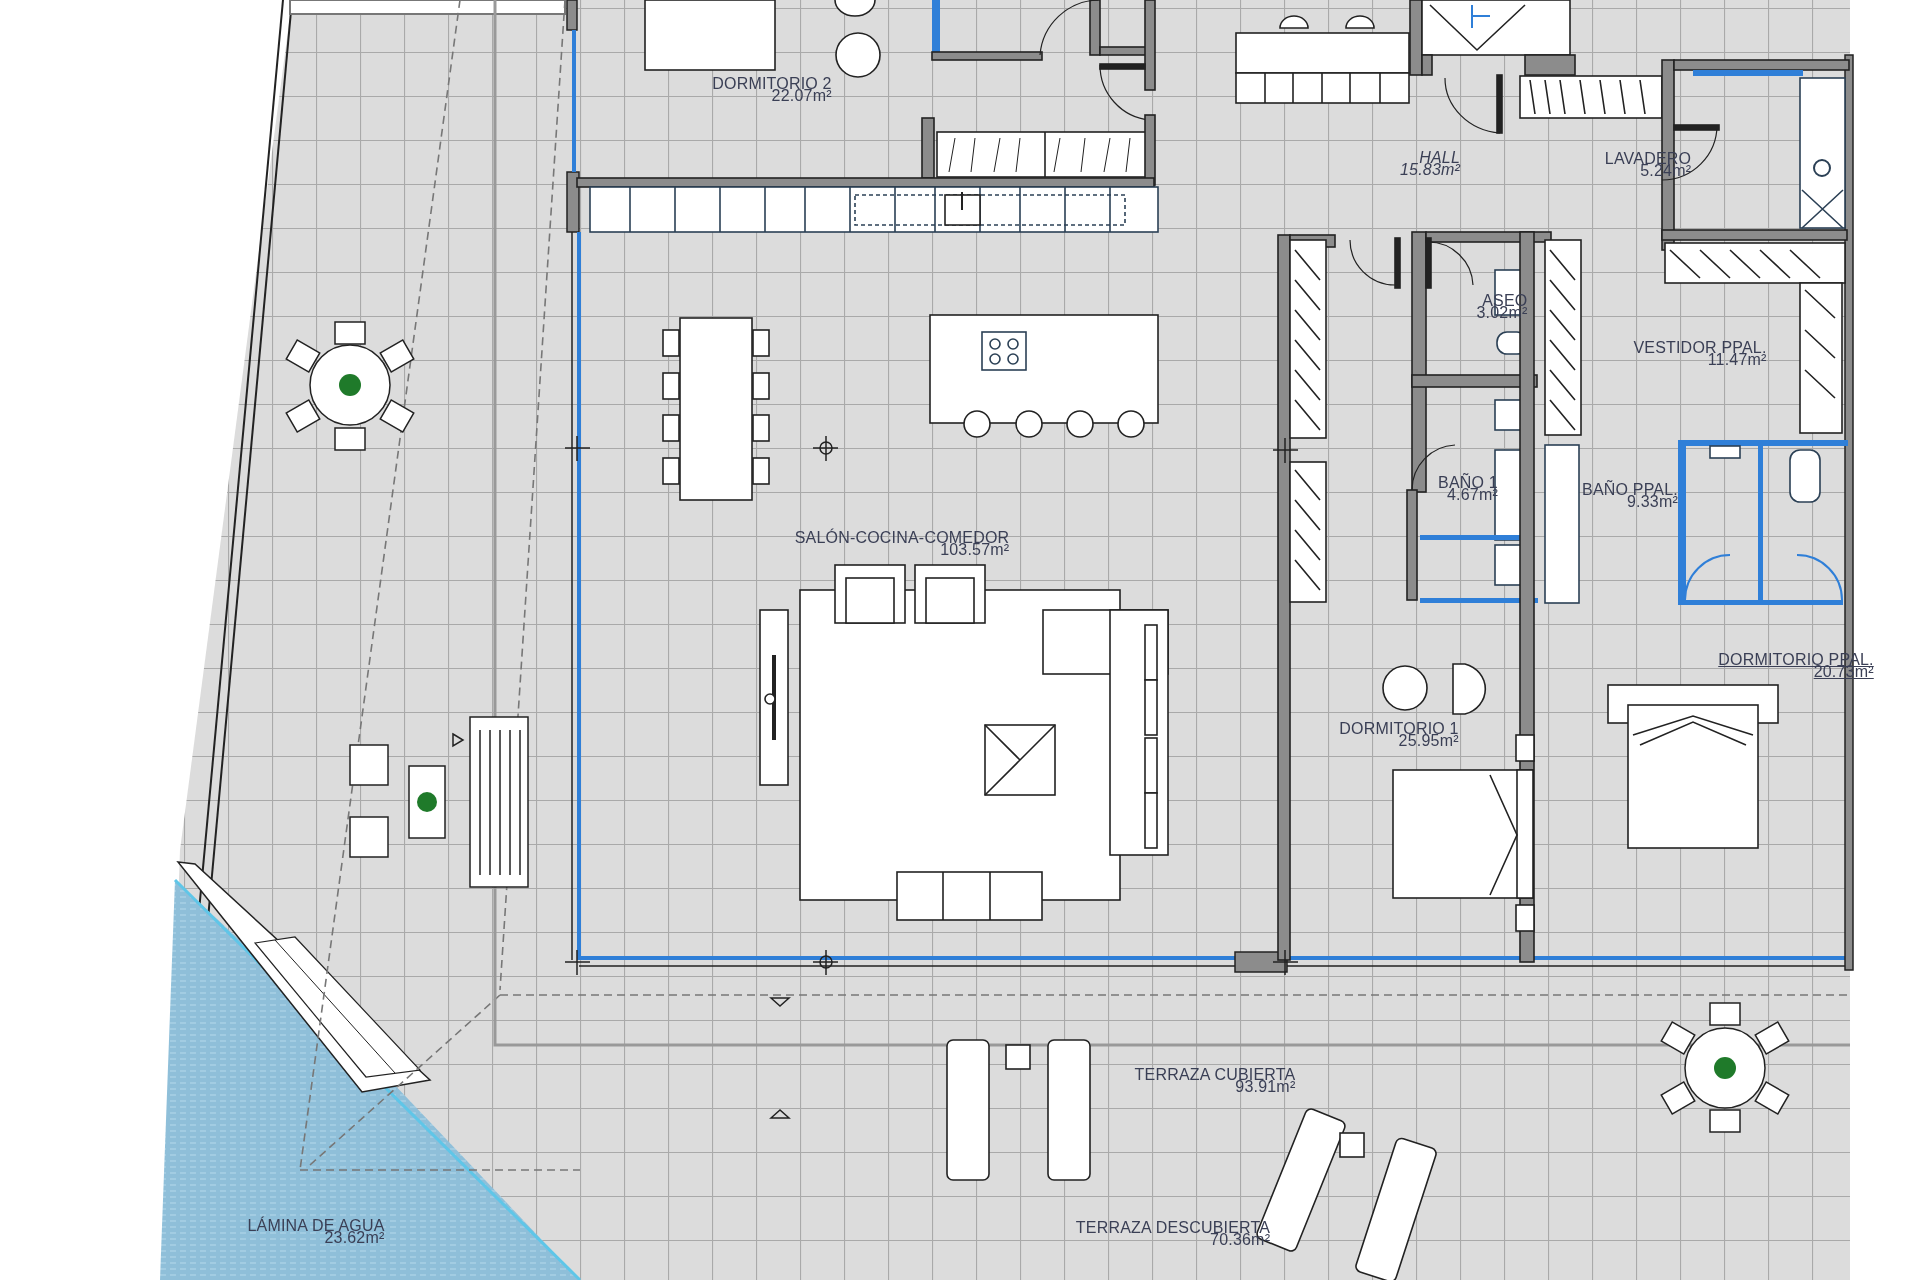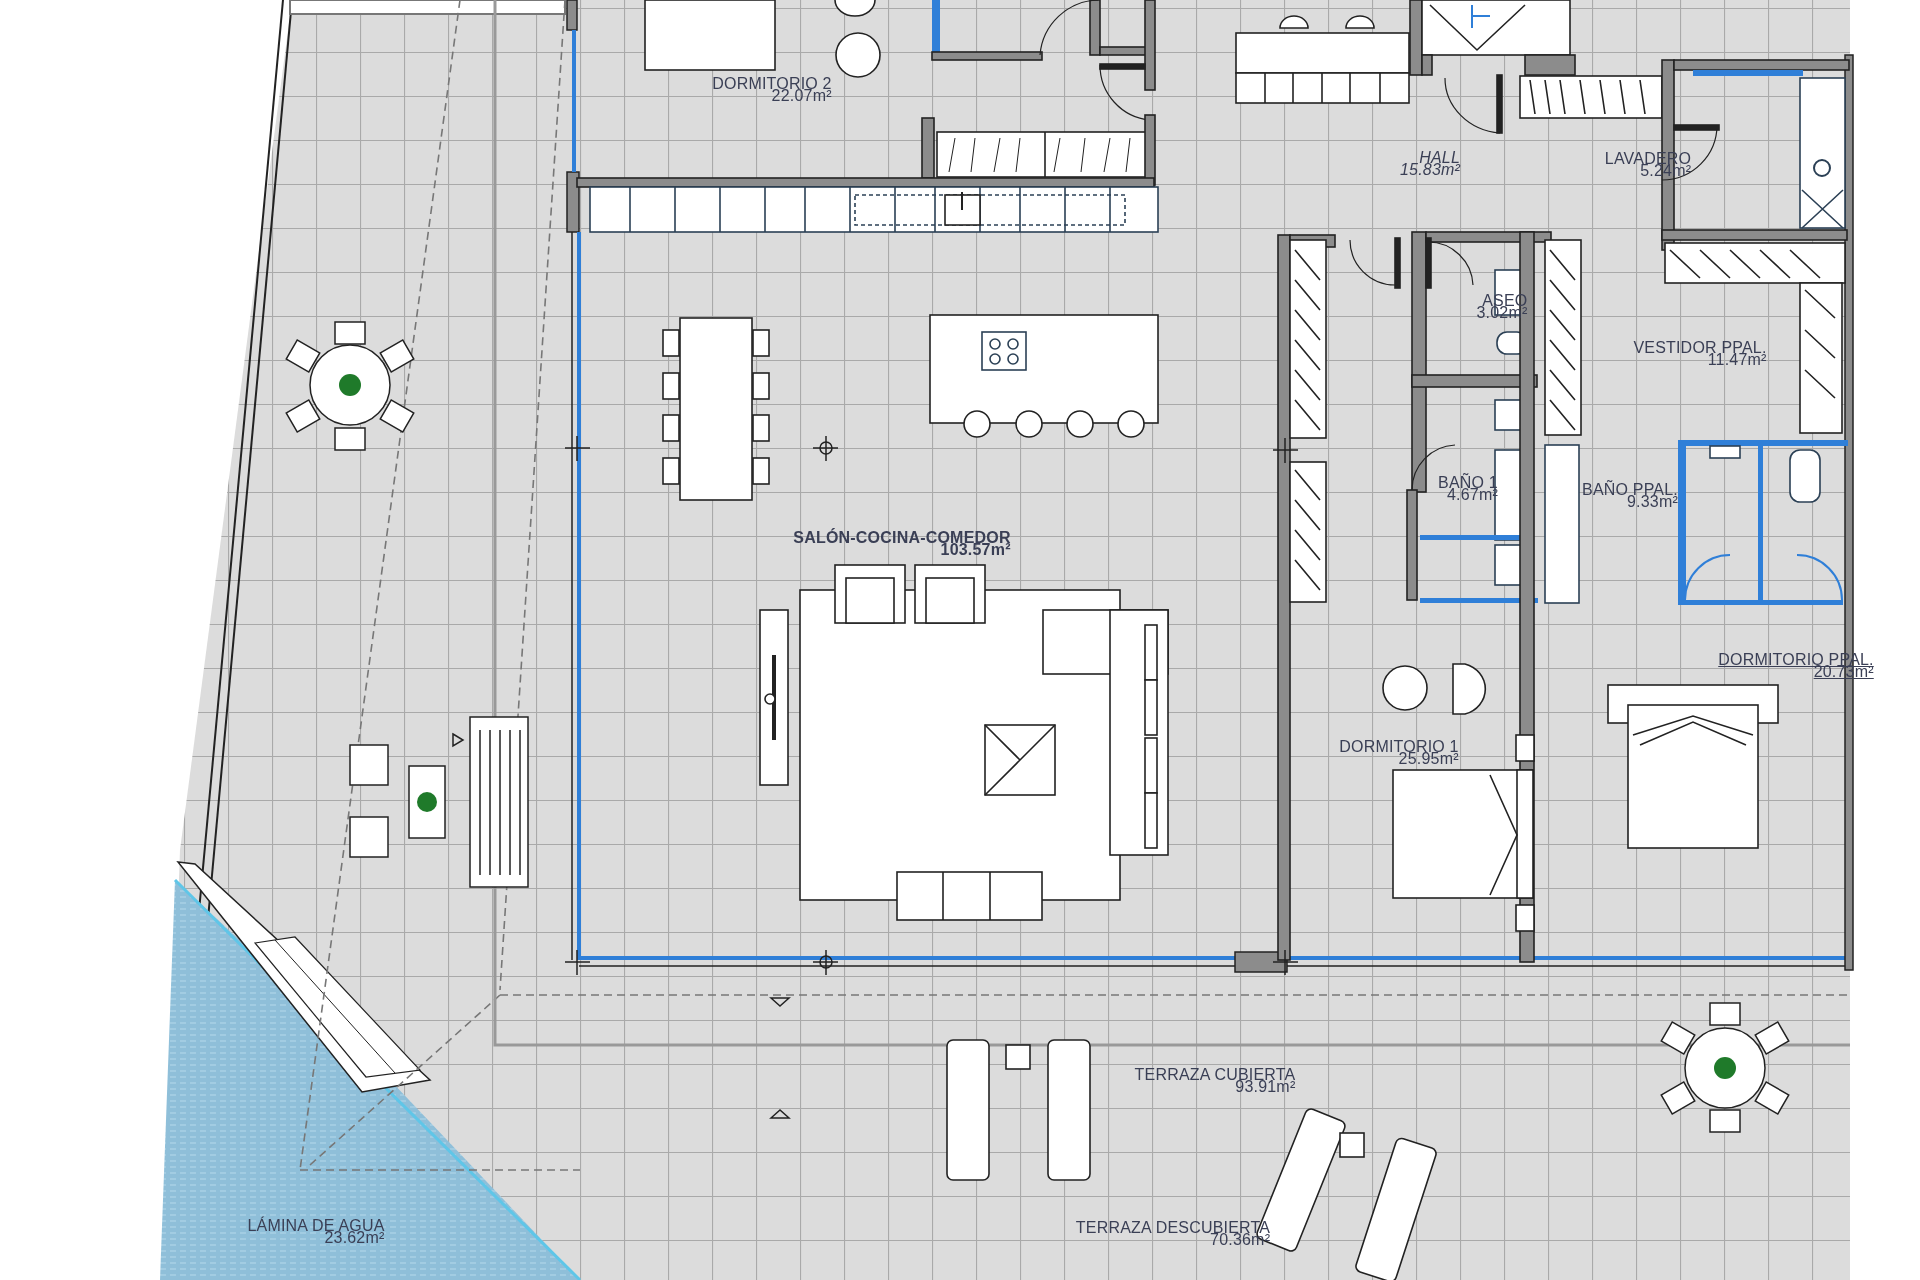--- a/index.html
+++ b/index.html
@@ -297,25 +297,25 @@
   <span class="area">11.47m²</span>
 </div>
 <div class="lbl" style="left:1468px;top:477px;">
   <span class="name">BAÑO 1</span>
   <span class="area">4.67m²</span>
 </div>
 <div class="lbl" style="left:1630px;top:484px;">
   <span class="name">BAÑO PPAL.</span>
   <span class="area">9.33m²</span>
 </div>
-<div class="lbl" style="left:902px;top:532px;font-weight:bold;">
+<div class="lbl" style="left:902px;top:532px;">
   <span class="name">SALÓN-COCINA-COMEDOR</span>
   <span class="area">103.57m²</span>
 </div>
-<div class="lbl" style="left:1399px;top:723px;margin-top:18px;">
+<div class="lbl" style="left:1399px;top:723px;">
   <span class="name">DORMITORIO 1</span>
   <span class="area">25.95m²</span>
 </div>
 <div class="lbl" style="left:1796px;top:654px;text-decoration:underline;">
   <span class="name">DORMITORIO PPAL.</span>
   <span class="area">20.73m²</span>
 </div>
 <div class="lbl" style="left:1168px;top:1069px;margin-left:47px;">
   <span class="name">TERRAZA CUBIERTA</span>
   <span class="area">93.91m²</span>

